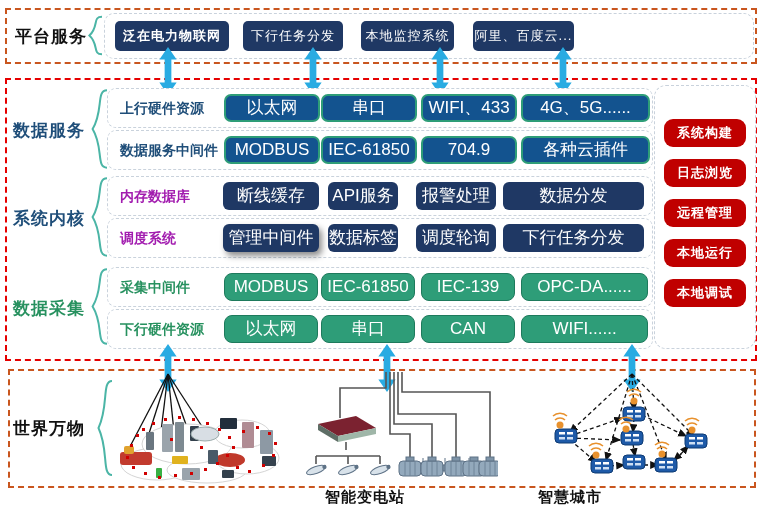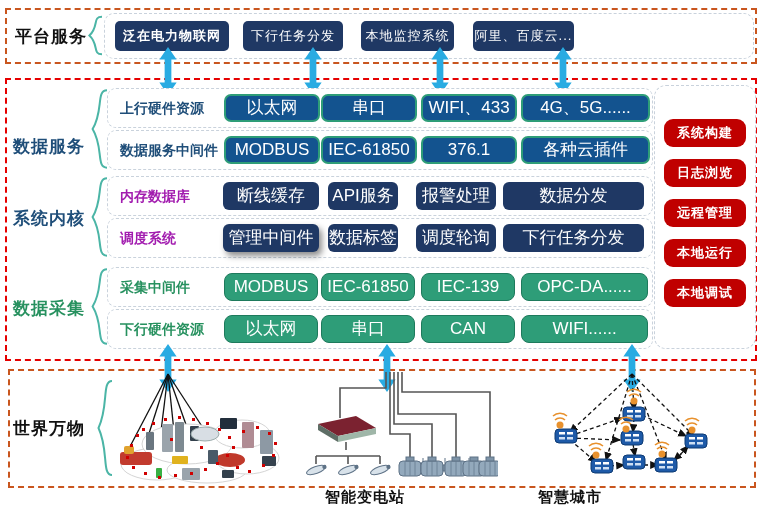--- a/index.html
+++ b/index.html
@@ -90,21 +90,21 @@
       <svg viewBox="0 0 18 50">
         <polygon points="9,0 18,13 12.5,13 12.5,37 18,37 9,50 0,37 5.5,37 5.5,13 0,13" fill="#29ABE2"></polygon>
       </svg>
     </div>
   <div class="varrow" style="left:554px;top:47px;">
       <svg viewBox="0 0 18 50">
         <polygon points="9,0 18,13 12.5,13 12.5,37 18,37 9,50 0,37 5.5,37 5.5,13 0,13" fill="#29ABE2"></polygon>
       </svg>
     </div>
 
-  <div class="group-label lblue" style="left:13px;top:135px;text-align:right;">数据服务</div>
+  <div class="group-label lblue" style="left:13px;top:119px;text-align:right;">数据服务</div>
   <div class="group-label lblue" style="left:13px;top:207px;">系统内核</div>
   <div class="group-label lgreen" style="left:13px;top:297px;">数据采集</div>
 
   <div class="brace" style="left:91px;top:87px;width:16px;height:84px;">
     <svg viewBox="0 0 20 100" preserveAspectRatio="none">
         <path d="M20,4 C6,4 16,28 2,50 C16,72 6,96 20,96" fill="none" stroke="#4BB5A6" stroke-width="2" vector-effect="non-scaling-stroke"></path>
       </svg>
   </div>
   <div class="brace" style="left:91px;top:175px;width:16px;height:84px;">
     <svg viewBox="0 0 20 100" preserveAspectRatio="none">
@@ -121,21 +121,21 @@
     <div class="rlabel lblue">上行硬件资源</div>
     <div class="chip blue ca1">以太网</div>
     <div class="chip blue ca2">串口</div>
     <div class="chip blue ca3">WIFI、433</div>
     <div class="chip blue ca4">4G、5G......</div>
   </div>
   <div class="row" style="top:130px;">
     <div class="rlabel lblue">数据服务中间件</div>
     <div class="chip blue ca1">MODBUS</div>
     <div class="chip blue ca2">IEC-61850</div>
-    <div class="chip blue ca3">376.1</div>
+    <div class="chip blue ca3">704.9</div>
     <div class="chip blue ca4">各种云插件</div>
   </div>
   <div class="row" style="top:176px;">
     <div class="rlabel lnavy">内存数据库</div>
     <div class="chip navy cb1">断线缓存</div>
     <div class="chip navy cb2">API服务</div>
     <div class="chip navy cb3">报警处理</div>
     <div class="chip navy cb4">数据分发</div>
   </div>
   <div class="row" style="top:218px;">

